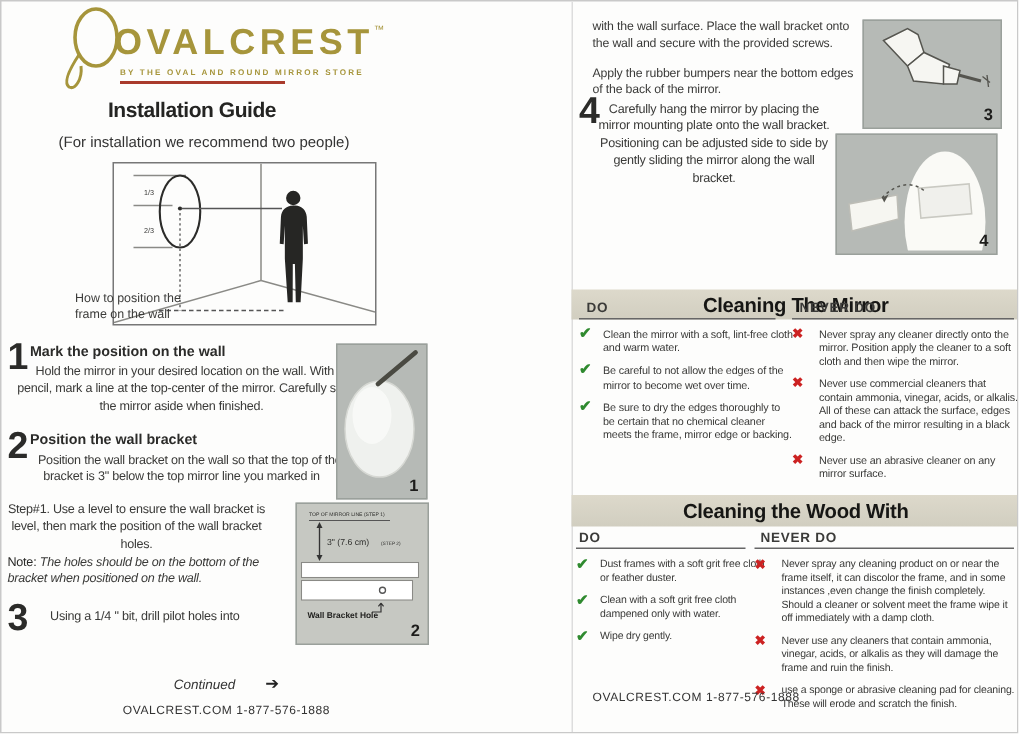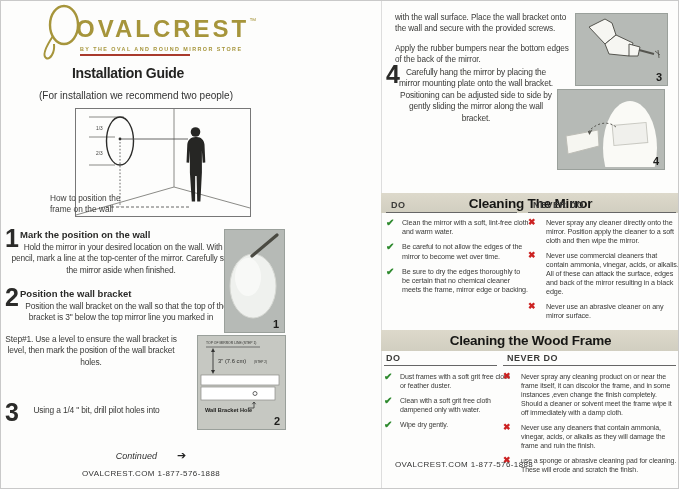--- a/index.html
+++ b/index.html
@@ -123,20 +123,21 @@
       <div class="step-num">1</div>
       <div class="step-head">Mark the position on the wall</div>
       <div class="step-body indent">Hold the mirror in your desired location on the wall. With a pencil, mark a line at the top-center of the mirror. Carefully set the mirror aside when finished.</div>
     </div>
 
     <div class="step" style="top:287px;">
       <div class="step-num">2</div>
       <div class="step-head">Position the wall bracket</div>
       <div class="step-body indent">Position the wall bracket on the wall so that the top of the bracket is 3" below the top mirror line you marked in</div>
       <div class="step-body narrow" style="margin-top:10px;">Step#1. Use a level to ensure the wall bracket is level, then mark the position of the wall bracket holes.</div>
+      <div class="note"><span class="note-lab">Note:</span> <span class="note-txt">The holes should be on the bottom of the bracket when positioned on the wall.</span></div>
     </div>
 
     <div class="step" style="top:402px;">
       <div class="step-num">3</div>
       <div class="step-body indent narrow">Using a 1/4 " bit, drill pilot holes into</div>
     </div>
 
     <div class="figure" id="fig1">
       <svg width="57" height="100" viewBox="0 0 57 100">
         <ellipse cx="28" cy="56" rx="23" ry="32" fill="#eff1ee" stroke="#d6d8d3" stroke-width="1"></ellipse>
@@ -238,21 +239,21 @@
           <span class="xk">✖</span>
           <span class="txt">Never use commercial cleaners that contain ammonia, vinegar, acids, or alkalis. All of these can attack the surface, edges and back of the mirror resulting in a black edge.</span>
         </div>
       <div class="li">
           <span class="xk">✖</span>
           <span class="txt">Never use an abrasive cleaner on any mirror surface.</span>
         </div>
     </div>
 
     <div class="sec-bar" id="bar2">
-      <span class="sec-title">Cleaning the Wood Frame</span>
+      <span class="sec-title">Cleaning the Wood With</span>
     </div>
     <div class="col-label" style="left:385px;top:352px;">DO</div>
     <div class="col-label" style="left:506px;top:352px;">NEVER DO</div>
     <div class="col-rule" style="left:383px;top:364px;width:113px;"></div>
     <div class="col-rule" style="left:502px;top:364px;width:173px;"></div>
 
     <div class="icon-col small" id="frame-do">
       <div class="li">
           <span class="ck">✔</span>
           <span class="txt">Dust frames with a soft grit free cloth or feather duster.</span>

